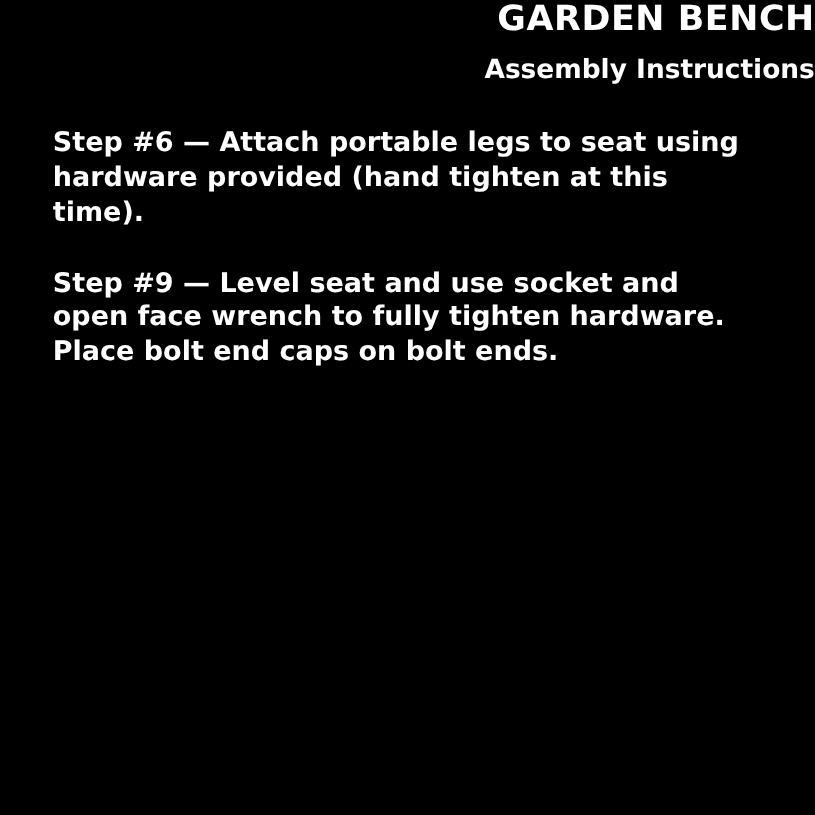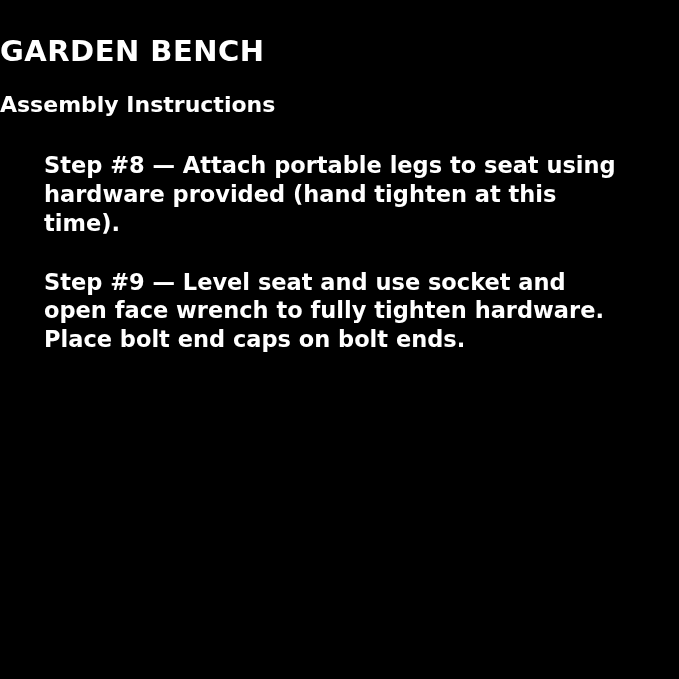--- a/index.html
+++ b/index.html
@@ -14,39 +14,38 @@
     overflow: hidden;
   }
   .page {
     position: relative;
     width: 679px;
     height: 679px;
     background: #000000;
     box-sizing: border-box;
   }
   .header {
-    padding-top: 36px;
-    text-align: left;
+    text-align: right;
   }
   .title {
     color: #ffffff;
     font-family: "DejaVu Sans", sans-serif;
     font-weight: bold;
     font-size: 29px;
     letter-spacing: 0.5px;
     line-height: 1.1;
     margin: 0;
   }
   .subtitle {
     color: #ffffff;
     font-family: "DejaVu Sans", sans-serif;
     font-weight: bold;
     font-size: 22px;
     line-height: 1.15;
-    margin: 24px 0 0 0;
+    margin: 14px 0 0 0;
   }
   .steps {
     margin-top: 34px;
     padding: 0 44px 0 44px;
   }
   .step {
     color: #ffffff;
     font-family: "DejaVu Sans", sans-serif;
     font-weight: bold;
     font-size: 22.5px;
@@ -62,17 +61,17 @@
 <body>
 
 <div class="page">
 
   <div class="header">
     <h1 class="title">GARDEN BENCH</h1>
     <h2 class="subtitle">Assembly Instructions</h2>
   </div>
 
   <div class="steps">
-    <p class="step">Step #8 —  Attach portable legs to seat using hardware provided (hand tighten at this time).</p>
+    <p class="step">Step #6 —  Attach portable legs to seat using hardware provided (hand tighten at this time).</p>
     <p class="step">Step #9  —  Level seat and use socket and open face wrench to fully tighten hardware. Place bolt end caps on bolt ends.</p>
   </div>
 
 </div>
 
 </body></html>

